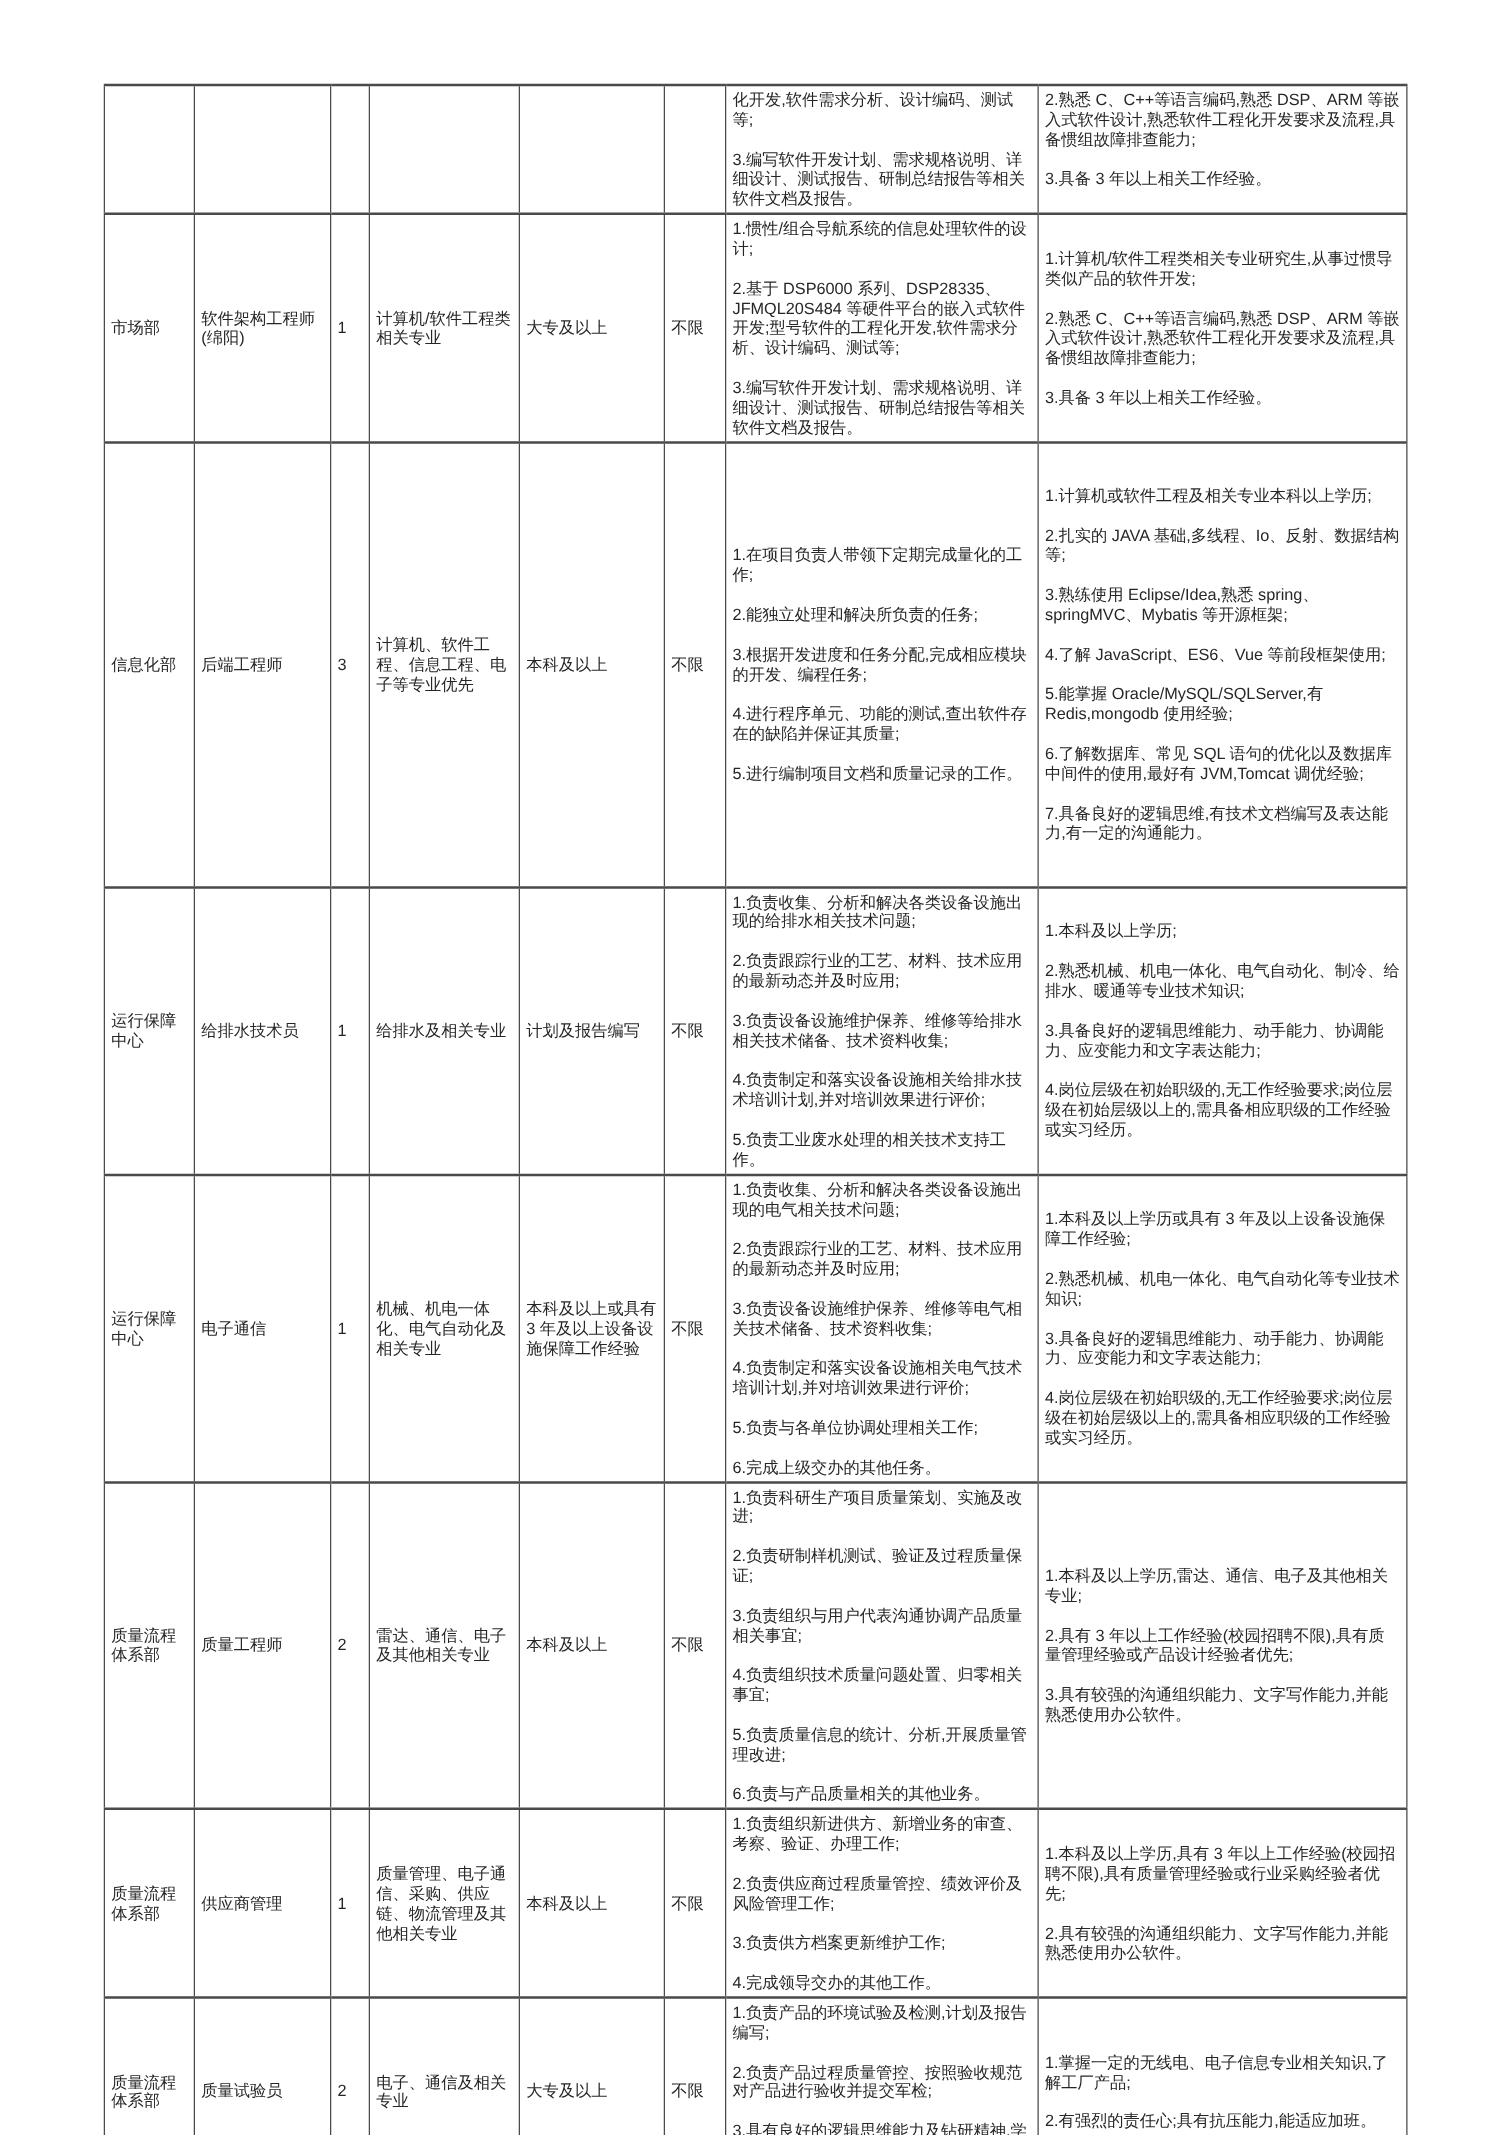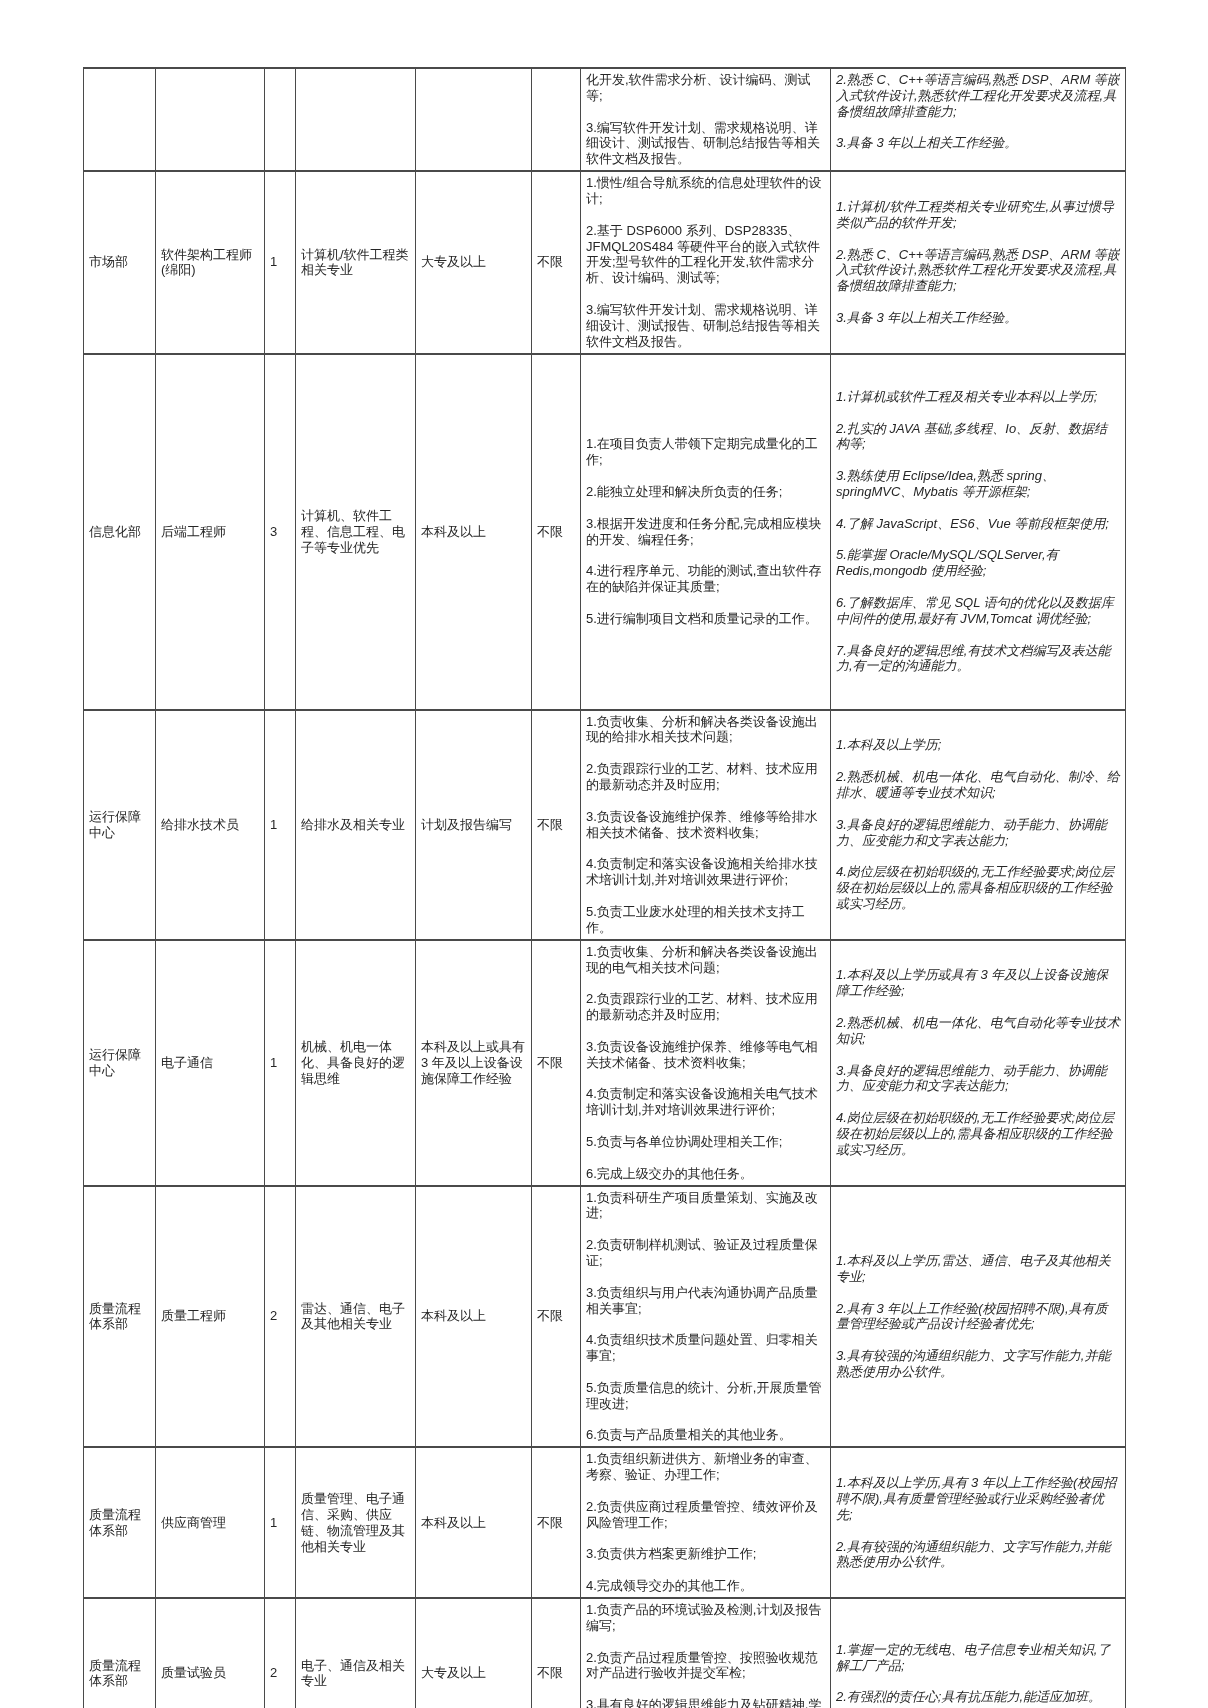--- a/index.html
+++ b/index.html
@@ -17,21 +17,21 @@
     border:1px solid #4a4a4a;
     border-top-width:2px;border-bottom-width:2px;
     vertical-align:middle;
     padding:3px 5px;
     font-size:13px;line-height:1.22;
     white-space:pre-line;
     overflow-wrap:break-word;word-break:break-word;
     overflow:hidden;
   }
   td.duties{font-size:12px;line-height:1.33;}
-  td.reqs{font-size:13px;line-height:1.2;font-style:italic;}
+  td.reqs{font-size:13px;line-height:1.2;}
   tr.r0{height:103px;} tr.r1{height:162px;} tr.r2{height:356px;}
   tr.r3{height:220px;} tr.r4{height:232px;} tr.r5{height:200px;}
   tr.r6{height:143px;} tr.r7{height:124px;}
   tr.cut td{vertical-align:top;}
 </style>
 </head>
 <body>
 
 <table class="jobs">
   <colgroup>
@@ -128,21 +128,21 @@
 2.熟悉机械、机电一体化、电气自动化、制冷、给排水、暖通等专业技术知识;
 
 3.具备良好的逻辑思维能力、动手能力、协调能力、应变能力和文字表达能力;
 
 4.岗位层级在初始职级的,无工作经验要求;岗位层级在初始层级以上的,需具备相应职级的工作经验或实习经历。</td>
   </tr>
   <tr class="r4">
     <td>运行保障中心</td>
     <td>电子通信</td>
     <td>1</td>
-    <td>机械、机电一体化、具备良好的逻辑思维</td>
+    <td>机械、机电一体化、电气自动化及相关专业</td>
     <td>本科及以上或具有 3 年及以上设备设施保障工作经验</td>
     <td>不限</td>
     <td class="duties">1.负责收集、分析和解决各类设备设施出现的电气相关技术问题;
 
 2.负责跟踪行业的工艺、材料、技术应用的最新动态并及时应用;
 
 3.负责设备设施维护保养、维修等电气相关技术储备、技术资料收集;
 
 4.负责制定和落实设备设施相关电气技术培训计划,并对培训效果进行评价;
 

